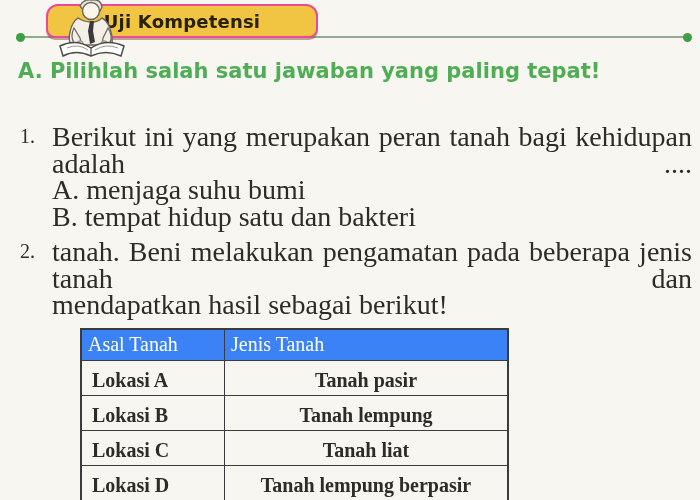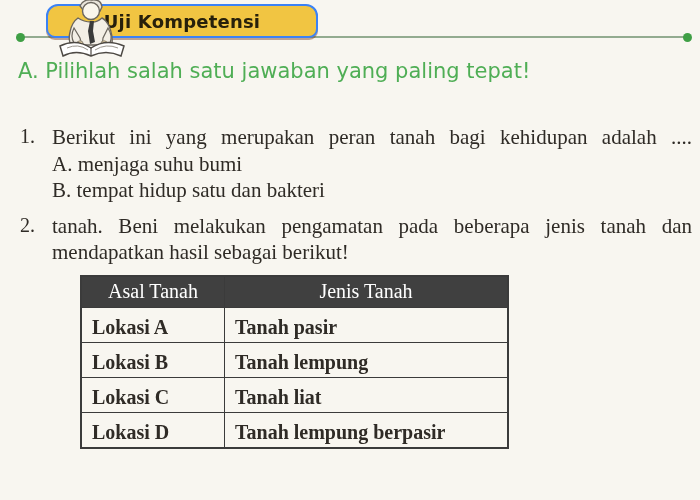--- a/index.html
+++ b/index.html
@@ -21,73 +21,73 @@
     position: absolute; width: 9px; height: 9px; border-radius: 50%;
     background: #3f9f45; top: 33px;
   }
   .rule-dot.left  { left: 16px; }
   .rule-dot.right { right: 8px; }
 
   .badge {
     position: absolute; left: 46px; top: 4px;
     width: 268px; height: 30px;
     background: #f1c542;
-    border: 2px solid #3b82f6;
+    border: 2px solid #ec4899;
     border-radius: 12px 12px 9px 9px;
     display: flex; align-items: center; justify-content: center;
     box-shadow: 0 2px 0 rgba(120,60,30,.45);
   }
   .badge span {
     font-family: "DejaVu Sans", sans-serif;
     font-weight: bold; font-size: 18px; color: #27200b;
     letter-spacing: .2px;
   }
   .student-icon {
     position: absolute; left: 50px; top: -2px;
     width: 92px; height: 62px; z-index: 2;
   }
 
   
   .section-heading {
     position: absolute; left: 18px; top: 59px; margin: 0;
     font-family: "DejaVu Sans", sans-serif;
-    font-weight: normal; font-size: 21px; color: #4fae55;
+    font-weight: bold; font-size: 21px; color: #4fae55;
   }
 
   
   .content { position: absolute; left: 20px; top: 124px; width: 672px; }
   .question { display: flex; margin-bottom: 9px; }
   .qnum {
     width: 32px; flex: 0 0 32px;
     font-size: 20px; padding-top: 1px;
   }
   .qbody { flex: 1; }
   .qline, .opt {
-    font-size: 21px; line-height: 26.5px; white-space: normal;
+    font-size: 28px; line-height: 26.5px; white-space: normal;
   }
   .qline.justify { text-align: justify; text-align-last: justify; }
 
   
   .obs-table {
     border-collapse: collapse;
     margin: 7px 0 0 60px;
     border: 2px solid #3b3b3b;
   }
   .obs-table th, .obs-table td {
     border: 1.6px solid #3b3b3b;
     font-size: 20px;
   }
   .obs-table th {
-    background: #404040; color: #ffffff;
-    font-weight: normal; text-align: center;
-    height: 30px; padding: 0 20px;
+    background: #3b82f6; color: #ffffff;
+    font-weight: normal; text-align: left;
+    height: 30px; padding: 0 6px;
   }
   .obs-table td { height: 25px; padding: 7px 10px 2px 10px; font-weight: bold; }
   .obs-table td.col-asal  { width: 122px; }
-  .obs-table td.col-jenis { width: 262px; }
+  .obs-table td.col-jenis { width: 262px; text-align: center; }
 </style>
 </head>
 <body>
 
 <div class="page">
 
   <div class="header-rule"></div>
   <span class="rule-dot left"></span>
   <span class="rule-dot right"></span>
 

